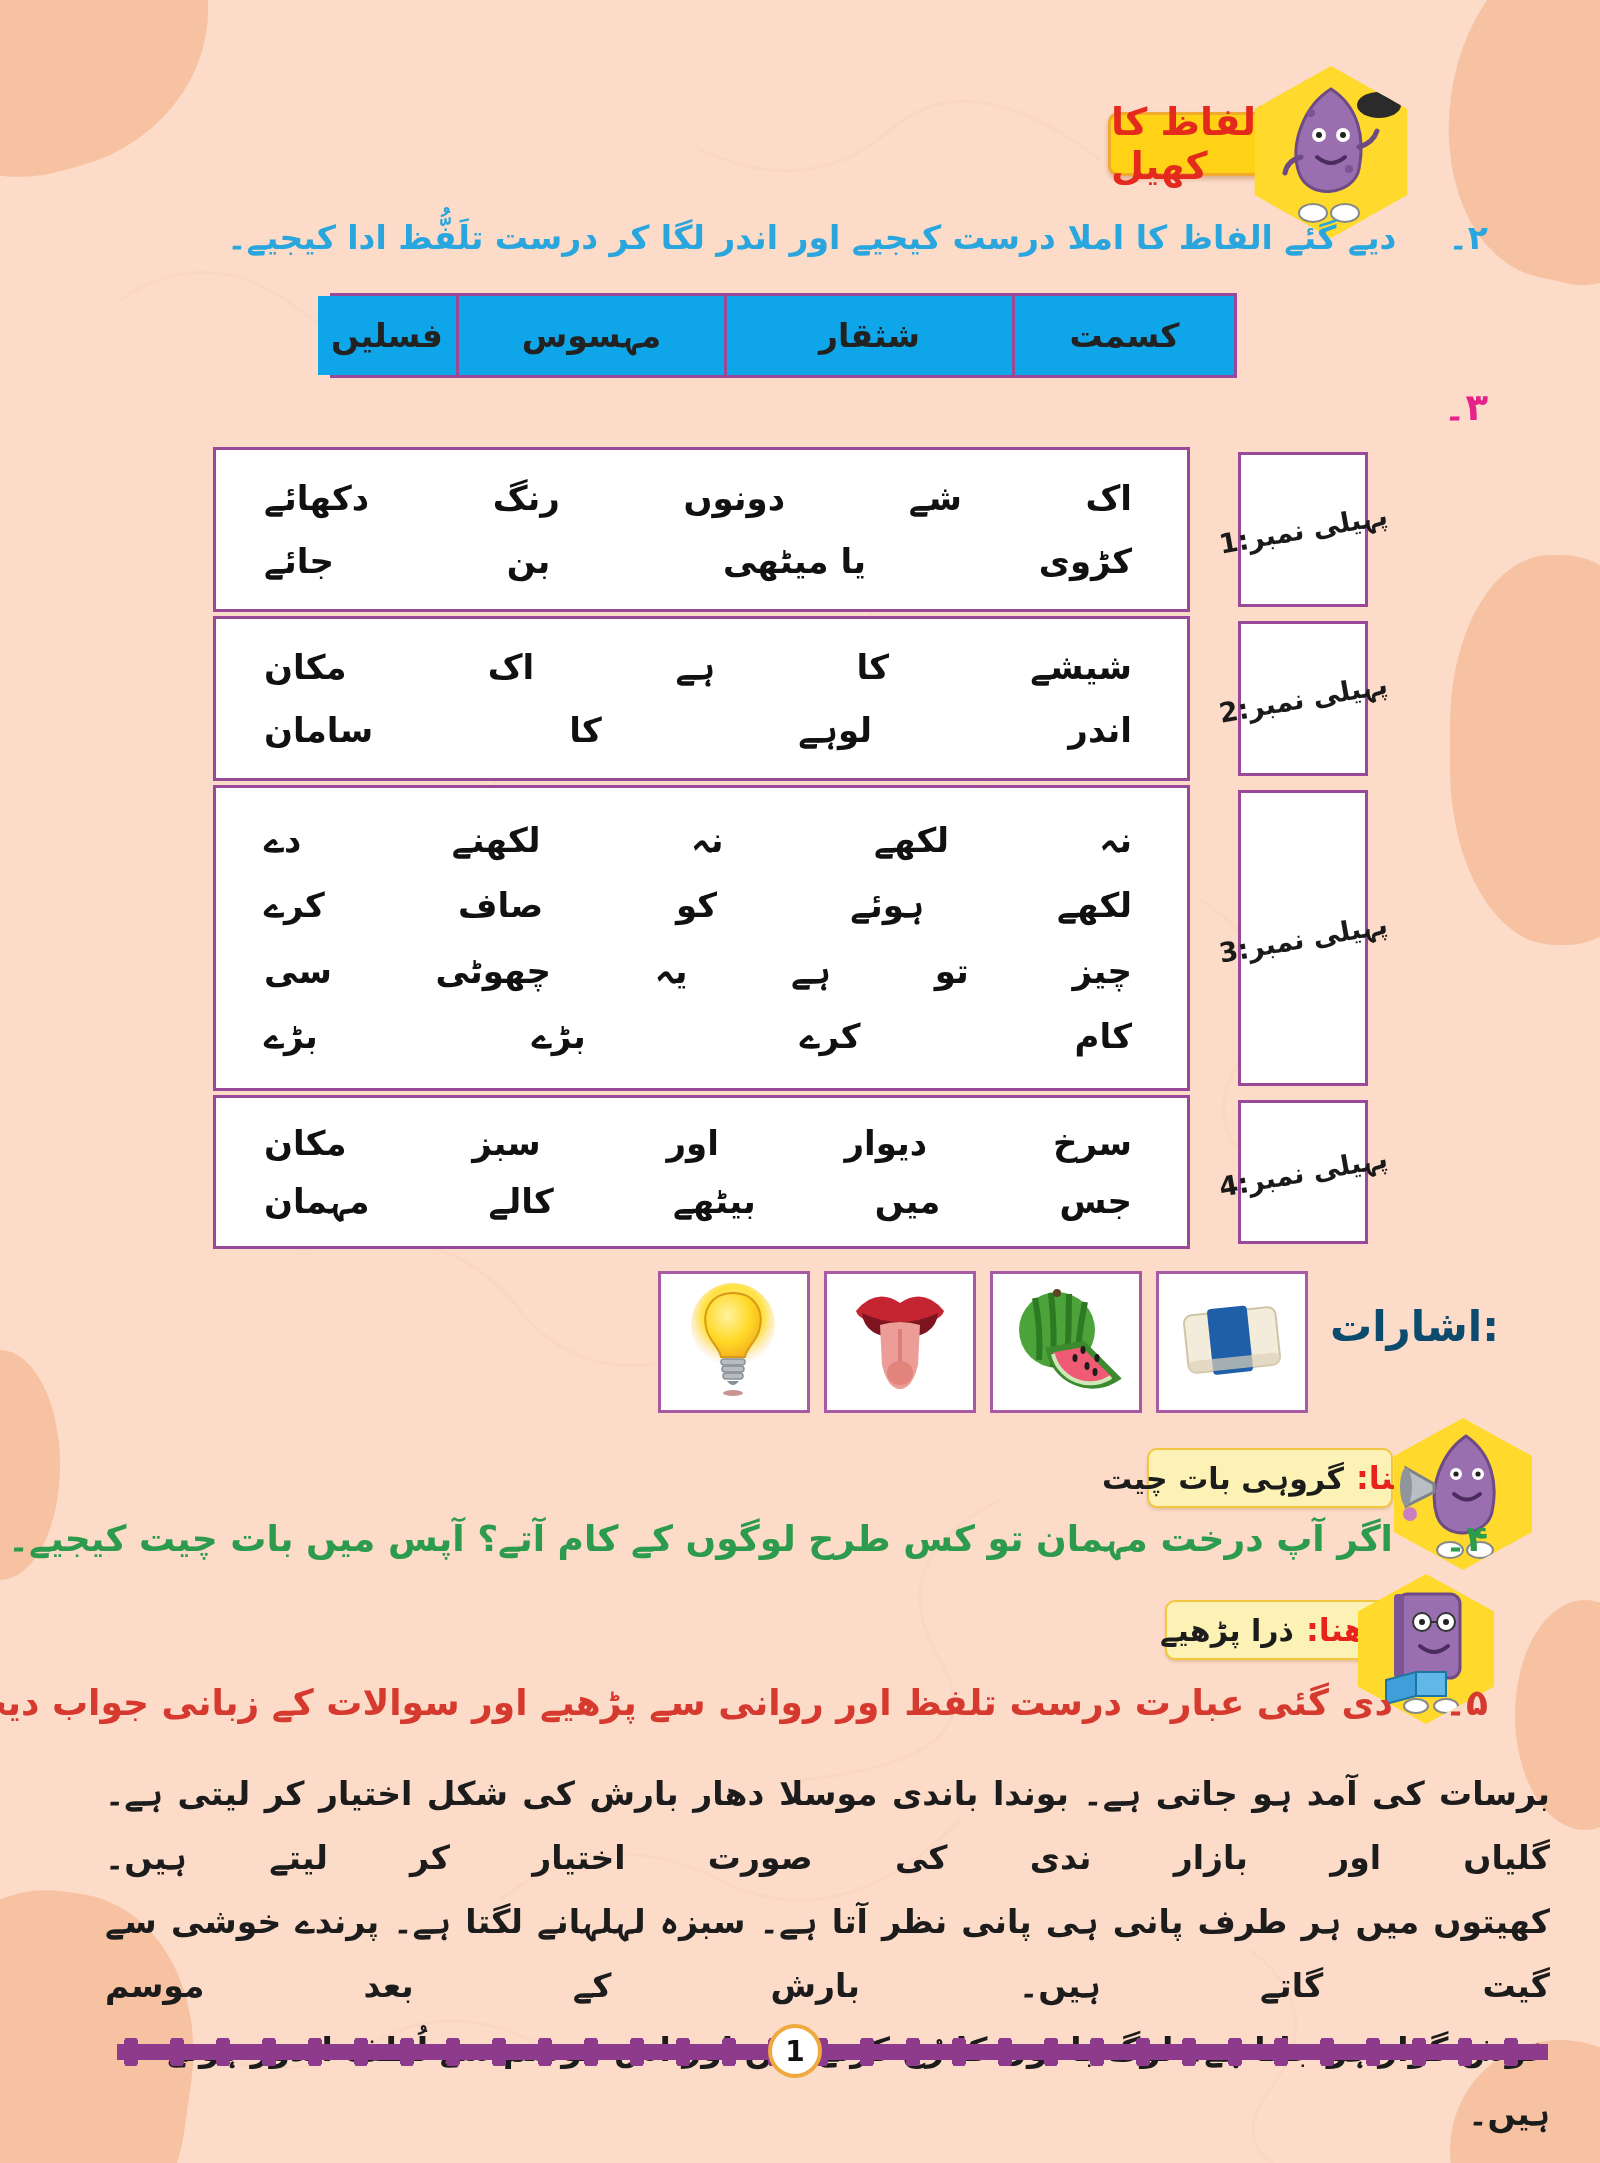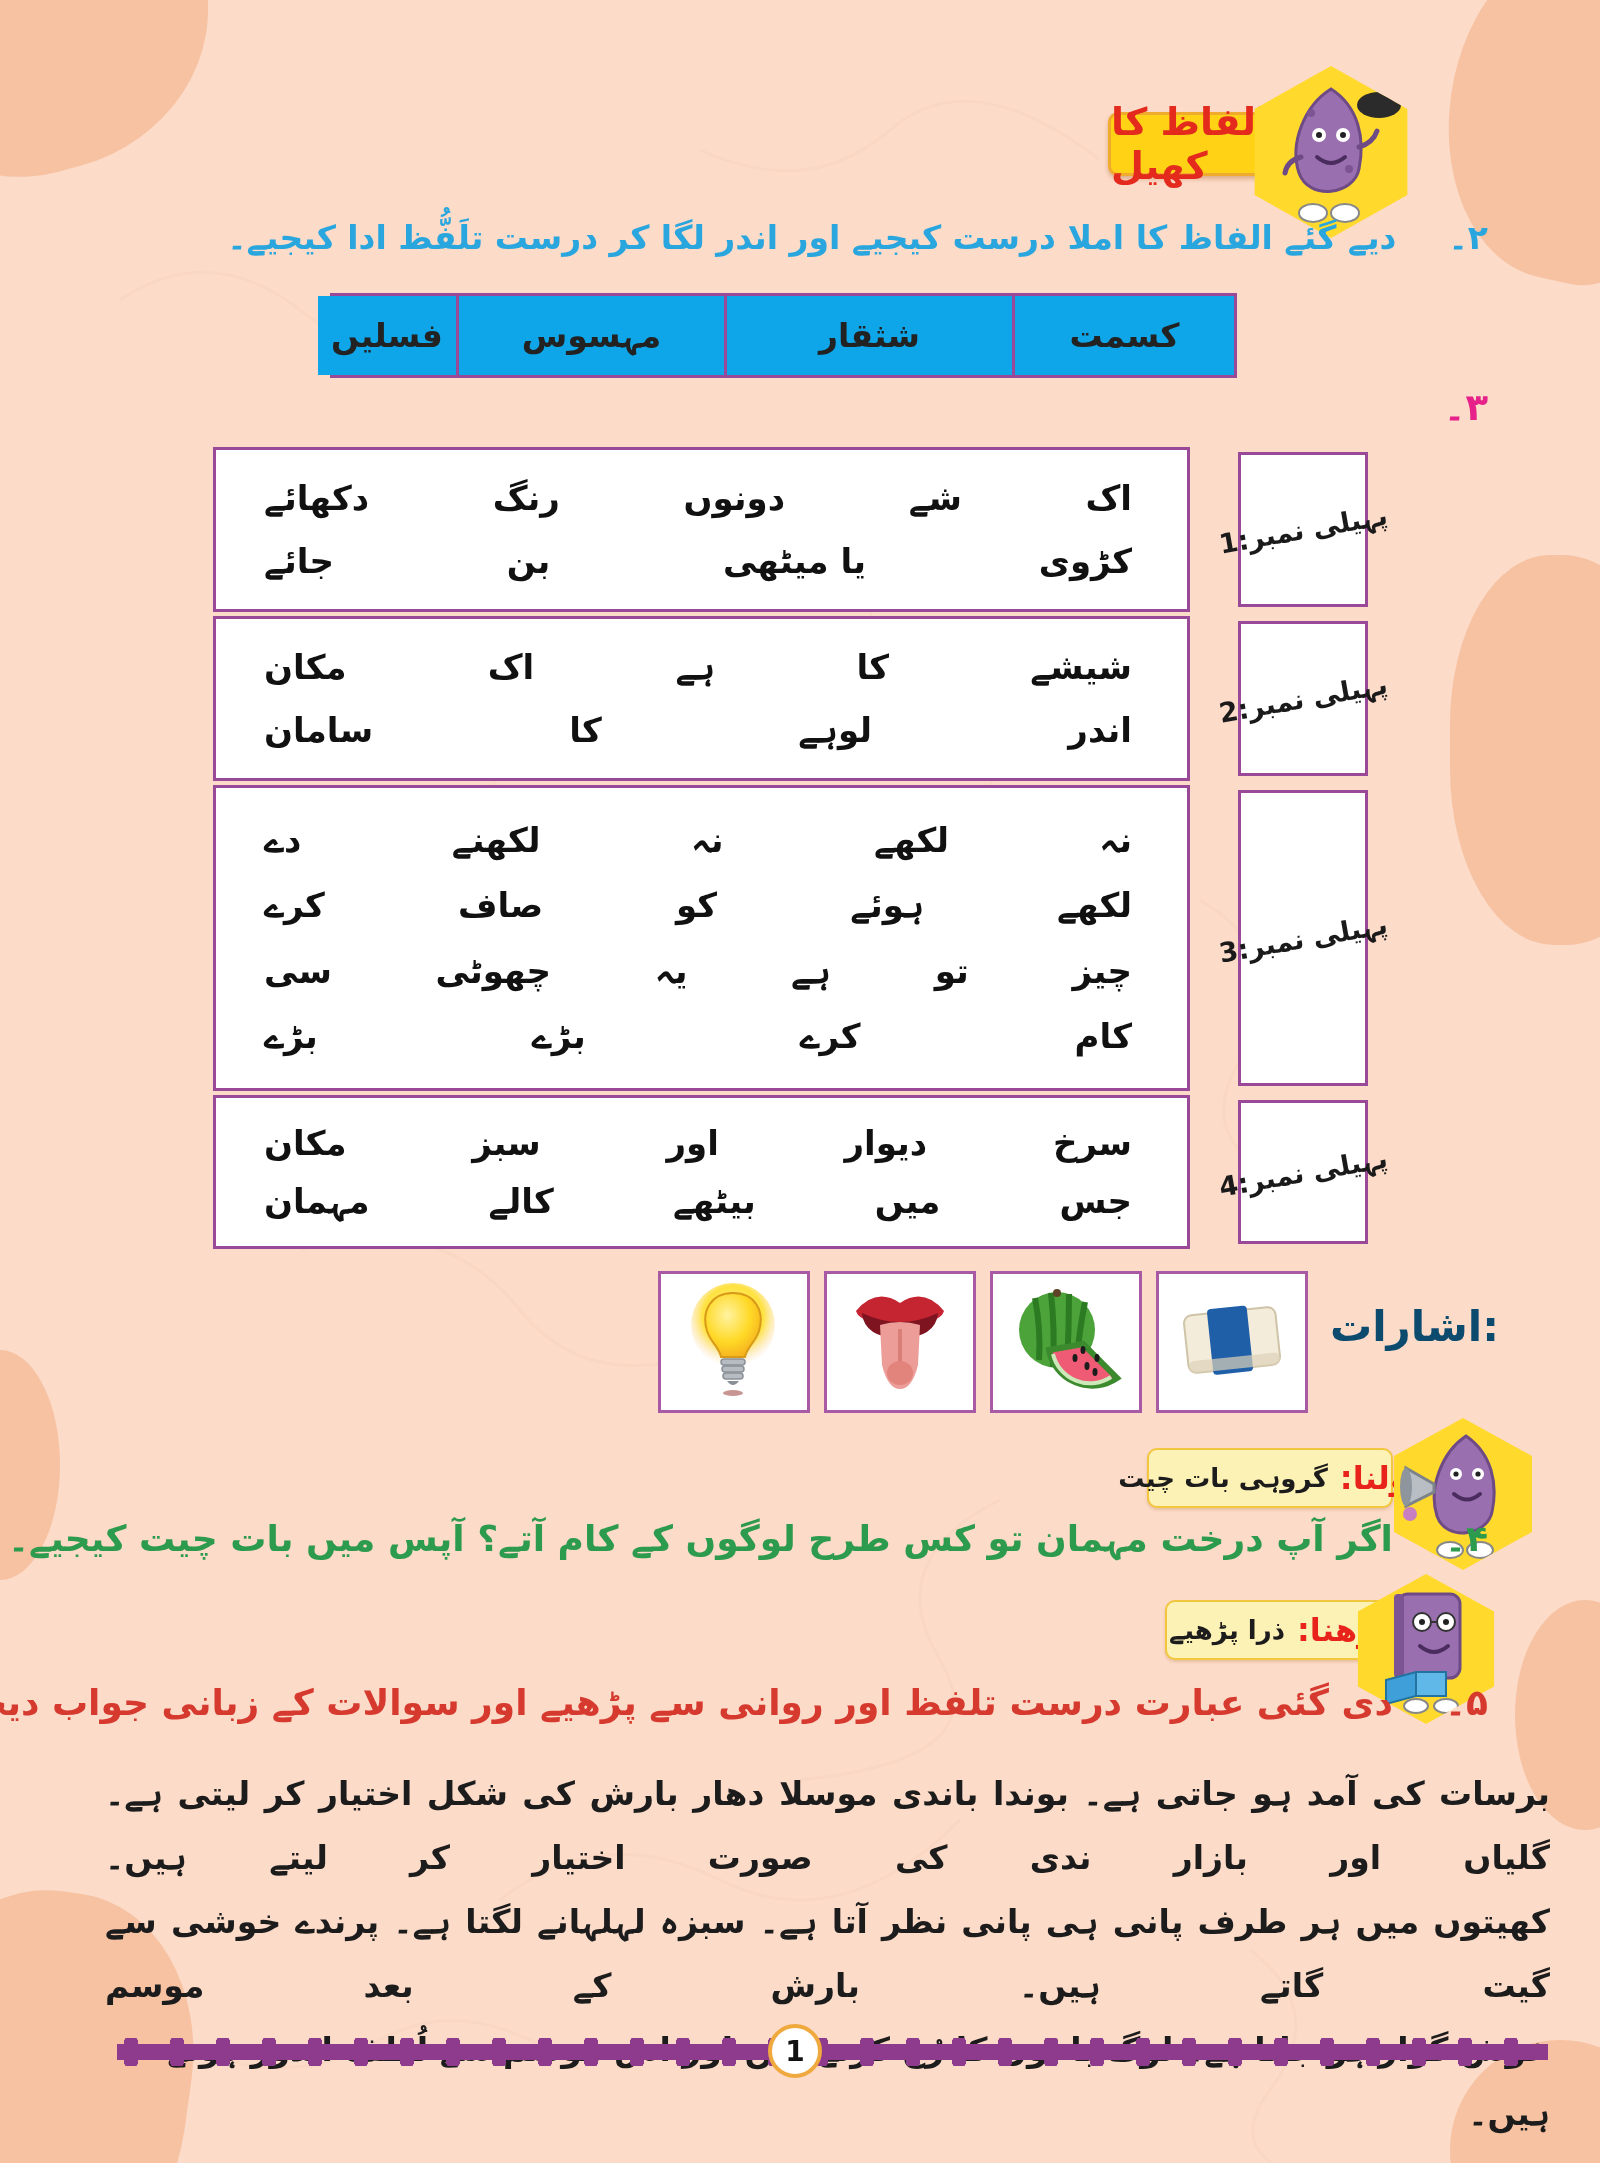--- a/index.html
+++ b/index.html
@@ -70,21 +70,21 @@
   .hint-row{left:658px;top:1271px;display:flex;gap:14px;}
   .hint-box{width:152px;height:142px;background:#fff;border:3px solid #a85aa5;box-sizing:border-box;
     display:flex;align-items:center;justify-content:center;}
   .hint-label{left:1330px;top:1302px;font-size:42px;font-weight:bold;color:#0c4a6e;}
 
   
   .sec-banner{height:56px;background:#fdf2b5;border:2px solid #f2c63e;border-radius:10px;
     display:flex;align-items:center;justify-content:center;gap:12px;white-space:nowrap;
     box-shadow:0 2px 3px rgba(170,110,30,.25);}
   .sec-banner .title{color:#e8231c;font-size:32px;font-weight:bold;}
-  .sec-banner .sub{color:#1c1c1c;font-size:26px;font-weight:bold;}
+  .sec-banner .sub{color:#1c1c1c;font-size:30px;font-weight:bold;}
   .banner-speak{left:1147px;top:1448px;width:242px;}
   .banner-read{left:1165px;top:1600px;width:224px;}
 
   
   .passage{left:105px;top:1762px;width:1445px;font-size:33px;font-weight:bold;color:#1c1c1c;}
   .para-line{line-height:64px;text-align:justify;text-align-last:justify;}
   .para-line.first{padding-right:28px;}
   .para-line.last{text-align:right;text-align-last:right;}
 
   

